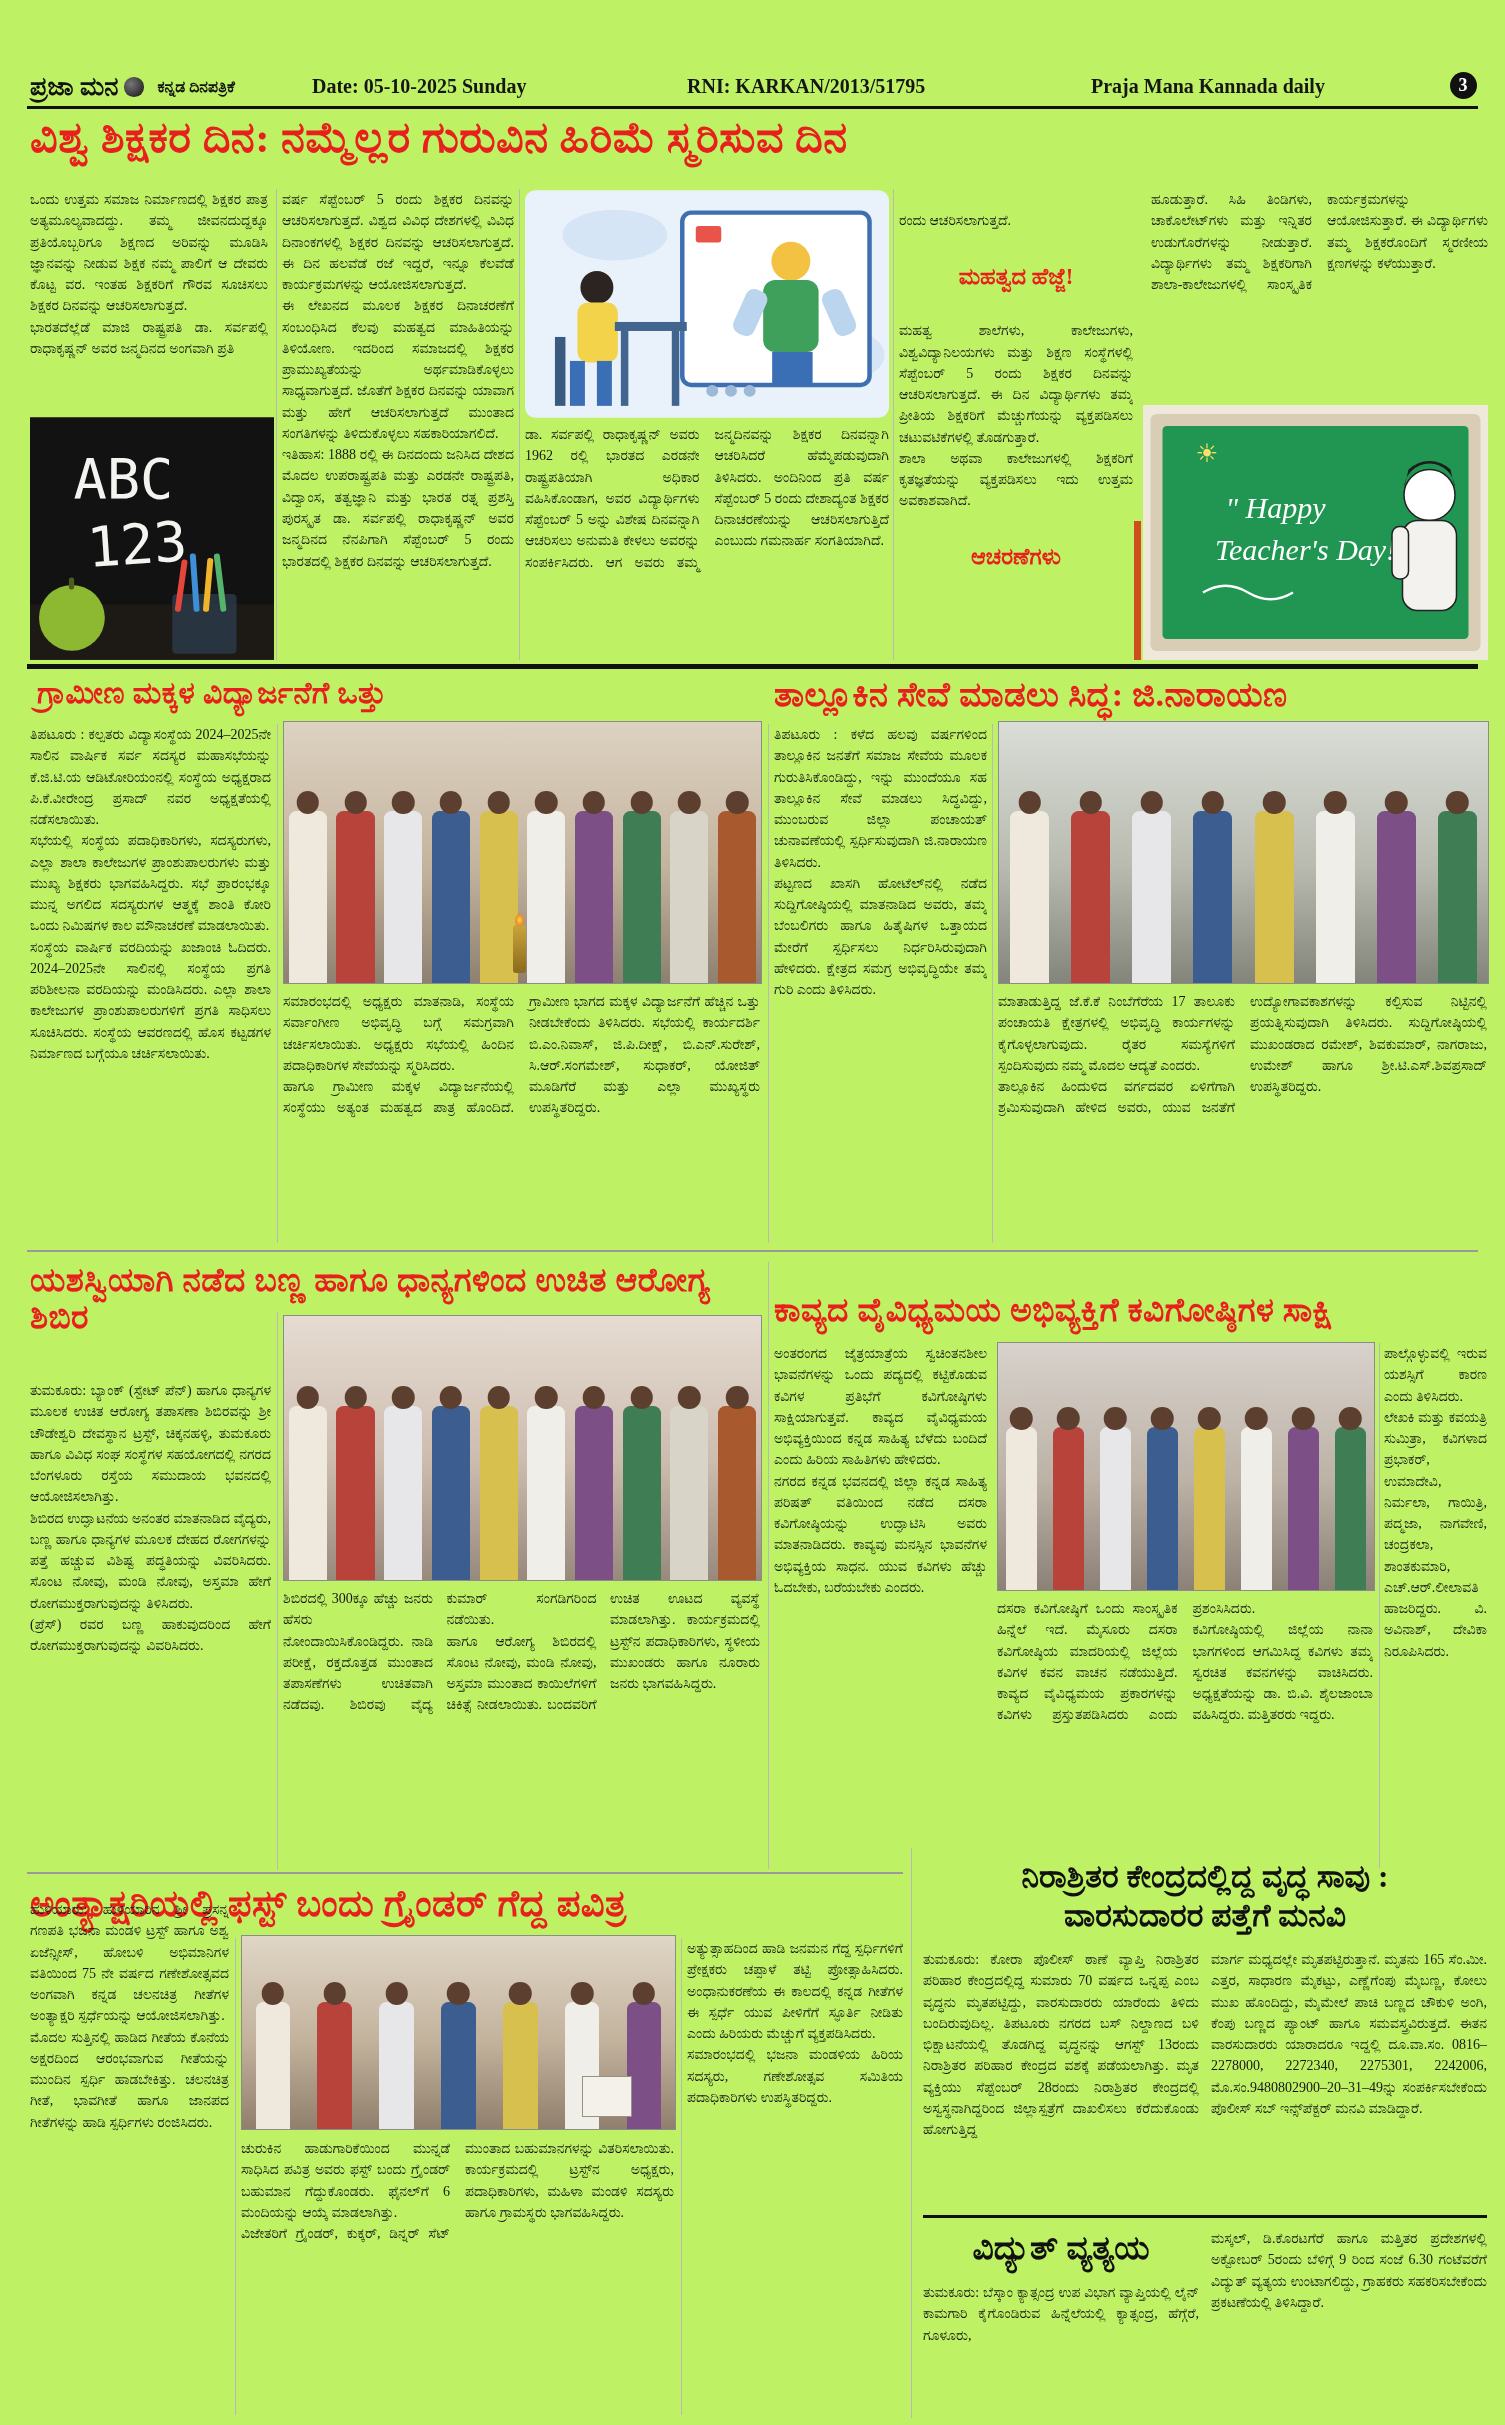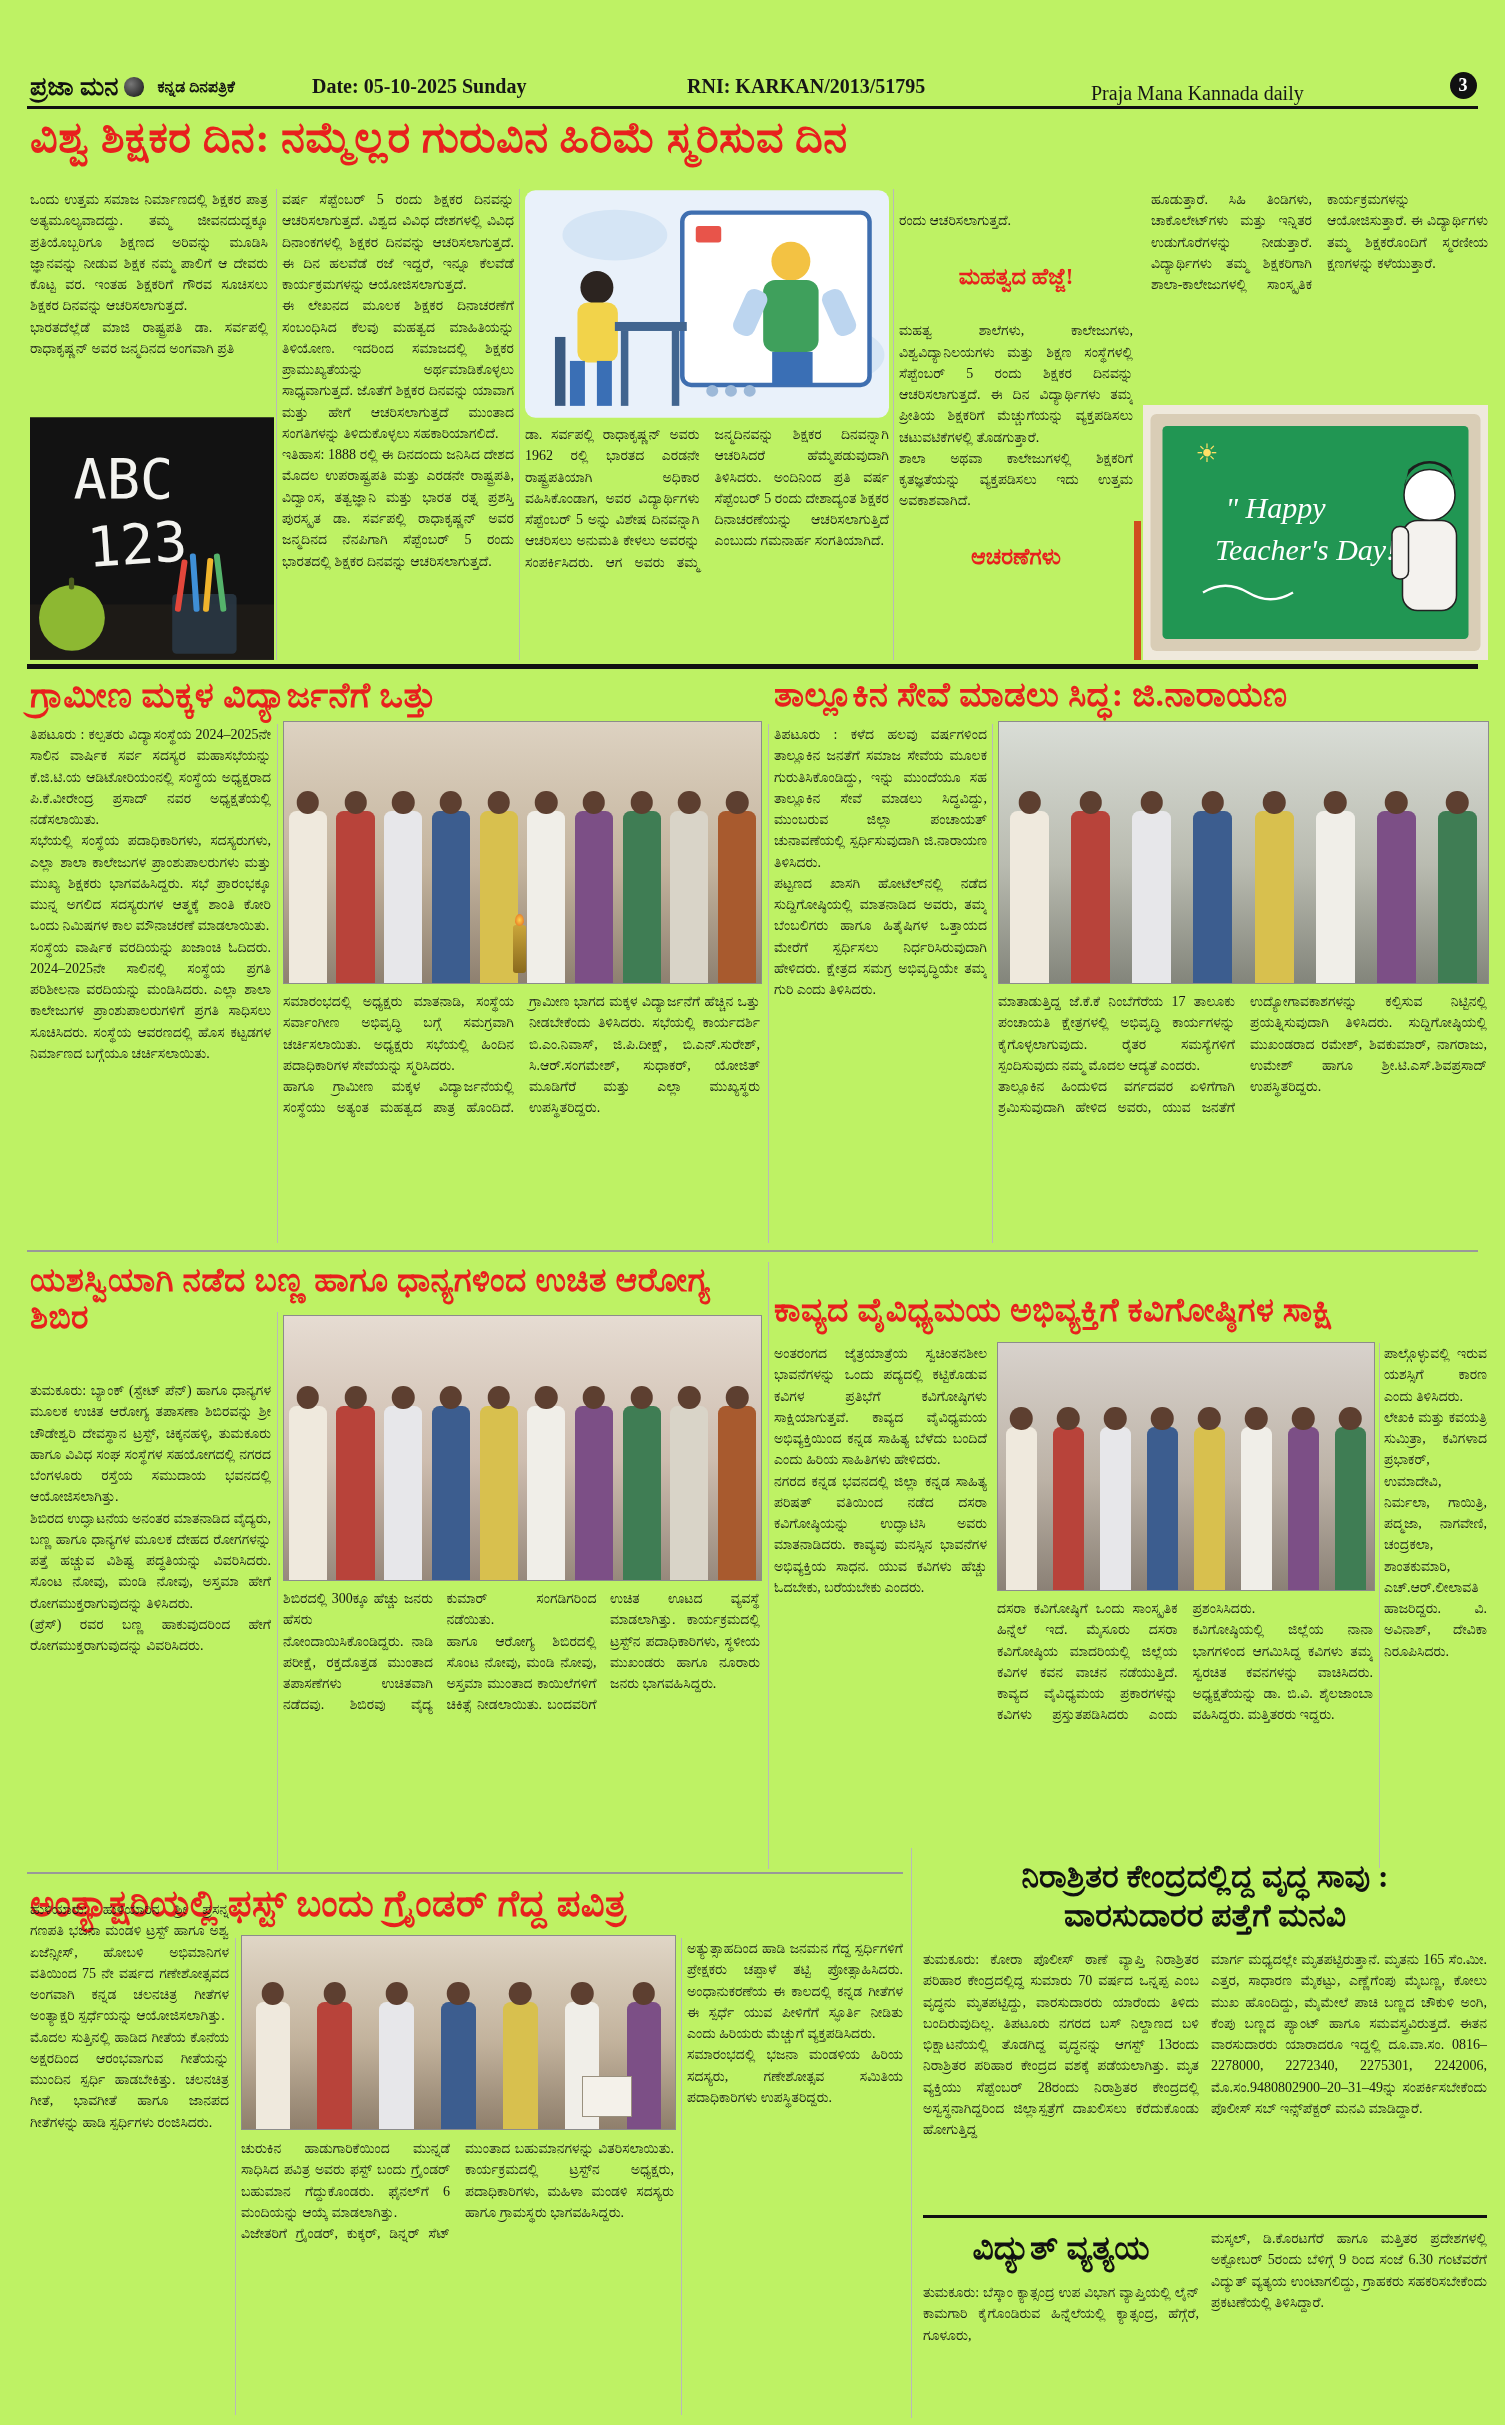--- a/index.html
+++ b/index.html
@@ -5,21 +5,21 @@
   html,body{margin:0;padding:0;background:#ffffff;}
   .page{position:relative;width:1505px;height:2426px;background:#bef264;overflow:hidden;
         font-family:"Liberation Serif", serif;color:#161616;}
   
   .masthead{position:absolute;top:72px;left:27px;width:1451px;height:34px;}
   .mast-logo{position:absolute;left:3px;top:0;font-weight:bold;font-size:25.5px;color:#111;display:flex;align-items:center;gap:6px;}
   .mast-emblem{width:19.5px;height:19.5px;border-radius:50%;background:radial-gradient(circle at 35% 35%,#777,#111);display:inline-block;}
   .mast-sub{font-size:15.7px;font-weight:bold;margin-left:7.5px;}
   .mast-date{position:absolute;left:285px;top:3px;font-size:20px;font-weight:bold;}
   .mast-rni{position:absolute;left:660px;top:3px;font-size:20px;font-weight:bold;}
-  .mast-name{position:absolute;left:1064px;top:10px;font-size:20px;font-weight:normal;}
+  .mast-name{position:absolute;left:1064px;top:3px;font-size:20px;font-weight:bold;}
   .mast-page{position:absolute;right:1.5px;top:0px;width:27px;height:27px;border-radius:50%;background:#111;color:#fff;
              font-size:18px;font-weight:bold;display:flex;align-items:center;justify-content:center;}
   .mast-rule{position:absolute;top:106px;left:27px;width:1451px;height:3px;background:#111;}
   
   .red-head{position:absolute;color:#e8201d;font-weight:bold;line-height:1.12;letter-spacing:0.4px;}
   .blk-head{position:absolute;color:#111;font-weight:bold;line-height:1.25;text-align:center;}
   .col{position:absolute;font-size:14px;line-height:1.52;text-align:justify;white-space:pre-line;overflow:hidden;}
   .cols2{column-count:2;column-gap:15px;}
   .cols3{column-count:3;column-gap:13.5px;}
   .subhead{color:#e8201d;font-weight:bold;font-size:22.5px;text-align:center;margin:7.5px 0 4.5px;white-space:normal;}
@@ -145,21 +145,21 @@
       <rect x="332" y="162" width="22" height="70" rx="10" fill="#f4f2ee" stroke="#222" stroke-width="2"></rect>
     </svg>
   </div>
 
   <div class="vline" style="top:189px;left:276px;height:471px;"></div>
   <div class="vline" style="top:189px;left:519px;height:471px;"></div>
   <div class="vline" style="top:189px;left:893px;height:471px;"></div>
 
   <div class="rule" style="top:664px;left:27px;width:1451px;height:4.5px;"></div>
 
-  <div class="red-head" style="top:676px;left:30px;width:705px;font-size:35px;">ಗ್ರಾಮೀಣ ಮಕ್ಕಳ ವಿದ್ಯಾರ್ಜನೆಗೆ ಒತ್ತು</div>
+  <div class="red-head" style="top:676px;left:37px;width:705px;font-size:30px;">ಗ್ರಾಮೀಣ ಮಕ್ಕಳ ವಿದ್ಯಾರ್ಜನೆಗೆ ಒತ್ತು</div>
   <div class="red-head" style="top:676px;left:774px;width:712px;font-size:34px;">ತಾಲ್ಲೂಕಿನ ಸೇವೆ ಮಾಡಲು ಸಿದ್ಧ: ಜಿ.ನಾರಾಯಣ</div>
 
   <div class="col" style="top:724px;left:30px;width:241px;height:519px;">ತಿಪಟೂರು : ಕಲ್ಪತರು ವಿದ್ಯಾಸಂಸ್ಥೆಯ 2024–2025ನೇ ಸಾಲಿನ ವಾರ್ಷಿಕ ಸರ್ವ ಸದಸ್ಯರ ಮಹಾಸಭೆಯನ್ನು ಕೆ.ಜಿ.ಟಿ.ಯ ಆಡಿಟೋರಿಯಂನಲ್ಲಿ ಸಂಸ್ಥೆಯ ಅಧ್ಯಕ್ಷರಾದ ಪಿ.ಕೆ.ವೀರೇಂದ್ರ ಪ್ರಸಾದ್ ನವರ ಅಧ್ಯಕ್ಷತೆಯಲ್ಲಿ ನಡೆಸಲಾಯಿತು.
 ಸಭೆಯಲ್ಲಿ ಸಂಸ್ಥೆಯ ಪದಾಧಿಕಾರಿಗಳು, ಸದಸ್ಯರುಗಳು, ಎಲ್ಲಾ ಶಾಲಾ ಕಾಲೇಜುಗಳ ಪ್ರಾಂಶುಪಾಲರುಗಳು ಮತ್ತು ಮುಖ್ಯ ಶಿಕ್ಷಕರು ಭಾಗವಹಿಸಿದ್ದರು. ಸಭೆ ಪ್ರಾರಂಭಕ್ಕೂ ಮುನ್ನ ಅಗಲಿದ ಸದಸ್ಯರುಗಳ ಆತ್ಮಕ್ಕೆ ಶಾಂತಿ ಕೋರಿ ಒಂದು ನಿಮಿಷಗಳ ಕಾಲ ಮೌನಾಚರಣೆ ಮಾಡಲಾಯಿತು.
 ಸಂಸ್ಥೆಯ ವಾರ್ಷಿಕ ವರದಿಯನ್ನು ಖಜಾಂಚಿ ಓದಿದರು. 2024–2025ನೇ ಸಾಲಿನಲ್ಲಿ ಸಂಸ್ಥೆಯ ಪ್ರಗತಿ ಪರಿಶೀಲನಾ ವರದಿಯನ್ನು ಮಂಡಿಸಿದರು. ಎಲ್ಲಾ ಶಾಲಾ ಕಾಲೇಜುಗಳ ಪ್ರಾಂಶುಪಾಲರುಗಳಿಗೆ ಪ್ರಗತಿ ಸಾಧಿಸಲು ಸೂಚಿಸಿದರು. ಸಂಸ್ಥೆಯ ಆವರಣದಲ್ಲಿ ಹೊಸ ಕಟ್ಟಡಗಳ ನಿರ್ಮಾಣದ ಬಗ್ಗೆಯೂ ಚರ್ಚಿಸಲಾಯಿತು.</div>
 
   <div class="photo ph-warm" style="top:721px;left:283px;width:477px;height:261px;">
     <div class="fig"></div>
     <div class="fig"></div>
     <div class="fig"></div>

